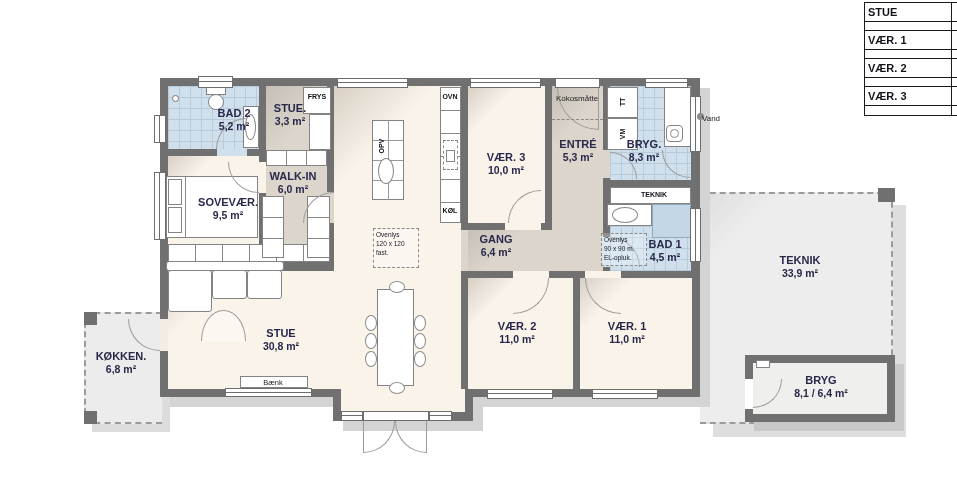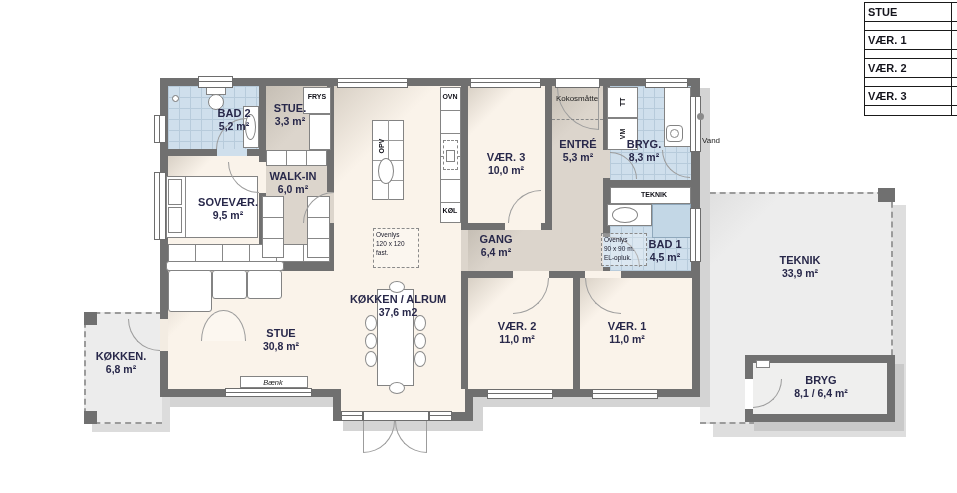--- a/index.html
+++ b/index.html
@@ -186,23 +186,23 @@
     <div>Ovenlys</div>
     <div>120 x 120</div>
     <div>fast.</div>
   </div>
   <div class="abs note" style="left:601px;top:233px;width:46px;height:33px">
     <div>Ovenlys</div>
     <div>90 x 90 m.</div>
     <div>EL-opluk.</div>
   </div>
   <div class="abs round" style="left:697px;top:113px;width:7px;height:7px;background:#8a8a8a"></div>
-  <div class="abs annot vrot" style="left:711px;top:136px">Vand</div>
+  <div class="abs annot vrot" style="left:711px;top:114px">Vand</div>
   <div class="abs annot" style="left:577px;top:94px">Kokosmåtte</div>
-  <div class="abs annot" style="left:273px;top:378px;font-style:italic;font-size:7.5px">Bænk</div>
+  <div class="abs annot" style="left:273px;top:378px;font-size:7.5px">Bænk</div>
 
   <div class="abs fxlabel" style="left:317px;top:93px">FRYS</div>
   <div class="abs fxlabel" style="left:450px;top:93px">OVN</div>
   <div class="abs fxlabel" style="left:450px;top:207px">KØL</div>
   <div class="abs fxlabel vrot" style="left:381px;top:146px">OPV</div>
   <div class="abs fxlabel vrot" style="left:622px;top:102px">TT</div>
   <div class="abs fxlabel vrot" style="left:622px;top:134px">VM</div>
   <div class="abs fxlabel" style="left:654px;top:191px">TEKNIK</div>
 
   <div class="abs rlabel" style="left:234px;top:107px">
@@ -214,24 +214,20 @@
     <div class="area">3,3 m²</div>
   </div>
   <div class="abs rlabel" style="left:228px;top:196px">
     <div>SOVEVÆR.</div>
     <div class="area">9,5 m²</div>
   </div>
   <div class="abs rlabel" style="left:293px;top:170px">
     <div>WALK-IN</div>
     <div class="area">6,0 m²</div>
   </div>
-  <div class="abs rlabel" style="left:398px;top:293px">
-    <div>KØKKEN / ALRUM</div>
-    <div class="area">37,6 m2</div>
-  </div>
   <div class="abs rlabel" style="left:506px;top:151px">
     <div>VÆR. 3</div>
     <div class="area">10,0 m²</div>
   </div>
   <div class="abs rlabel" style="left:578px;top:138px">
     <div>ENTRÉ</div>
     <div class="area">5,3 m²</div>
   </div>
   <div class="abs rlabel" style="left:644px;top:138px">
     <div>BRYG.</div>

